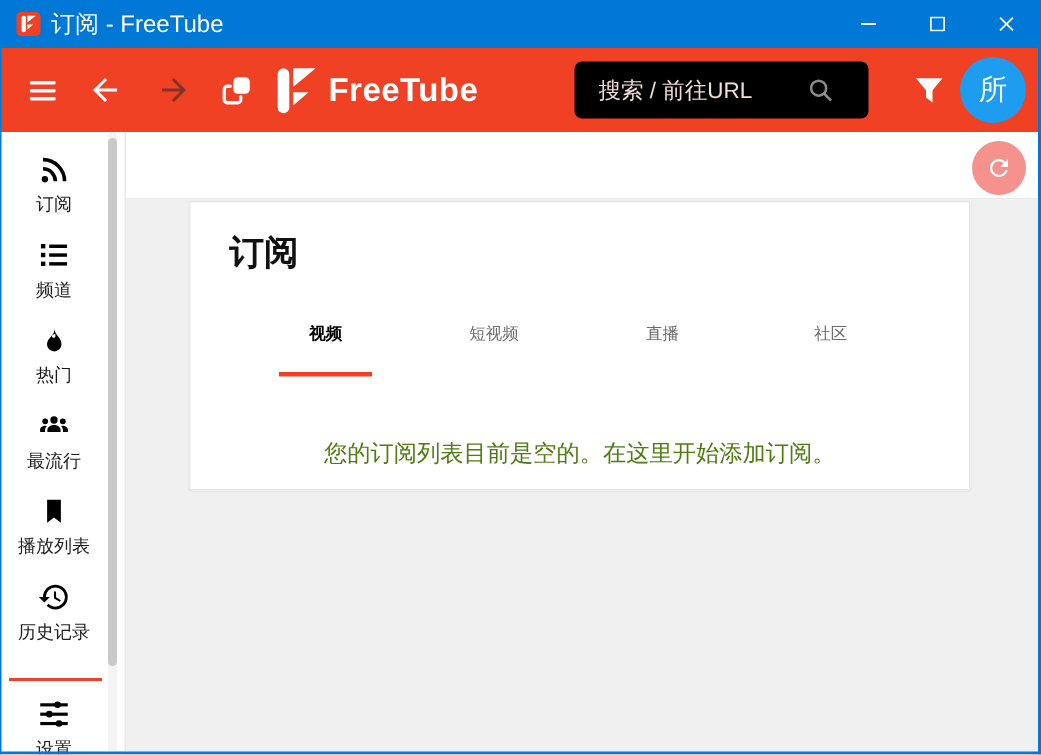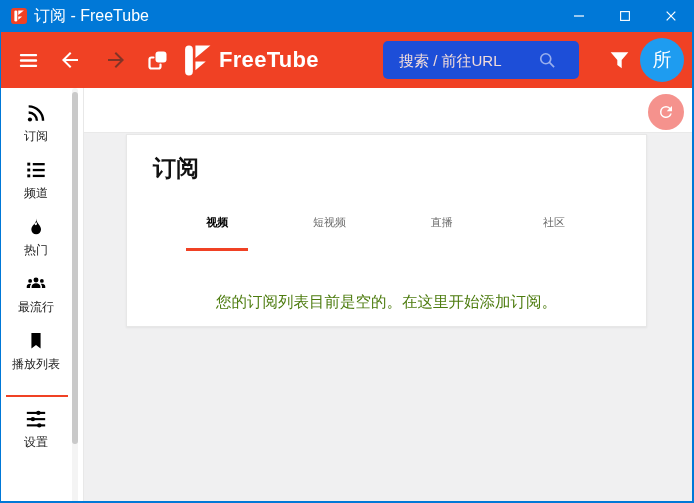--- a/index.html
+++ b/index.html
@@ -35,21 +35,21 @@
   }
   .tb-icon { position: absolute; top: 0; height: 56px; display: flex; align-items: center; justify-content: center; color: #fff; }
   #hamburger { left: 14px;  width: 28px; }
   #nav-back  { left: 56px;  width: 28px; }
   #nav-fwd   { left: 102px; width: 28px; color: rgba(40,40,40,0.55); }
   #new-window{ left: 143px; width: 30px; }
   .brand { position: absolute; left: 184px; top: 0; height: 56px; display: flex; align-items: center; }
   .brand-word { font-size: 22px; font-weight: bold; margin-left: 8px; letter-spacing: .3px; }
   .searchbox {
     position: absolute; left: 383px; top: 9px; width: 196px; height: 38px;
-    background: #1d4ed8; border-radius: 5px; display: flex; align-items: center;
+    background: #000000; border-radius: 5px; display: flex; align-items: center;
   }
   .searchbox input {
     background: transparent; border: none; outline: none; color: #fff;
     font-size: 15px; padding: 0 6px 0 16px; width: 154px; height: 100%;
     font-family: "Liberation Sans", "DejaVu Sans", sans-serif;
   }
   .searchbox input::placeholder { color: #f3ddda; opacity: 1; }
   .searchbox .mag { color: rgba(255,255,255,0.55); display: flex; }
   #filter-btn { left: 602px; width: 34px; }
   .avatar {
@@ -241,20 +241,28 @@
 
     <div class="nav-item">
       <span class="nav-ic">
         <svg width="20" height="22" viewBox="0 0 24 24" fill="#000">
           <path d="M6.5 2.5h11V21L12 16.7 6.5 21z"></path>
         </svg>
       </span>
       <span class="nav-label">播放列表</span>
     </div>
 
+    <div class="nav-item">
+      <span class="nav-ic">
+        <svg width="22" height="22" viewBox="0 0 24 24" fill="#000">
+          <path d="M13.5 8H12v5l4.28 2.54.72-1.21-3.5-2.08V8M13 3a9 9 0 0 0-9 9H1l3.96 4.03L9 12H6a7 7 0 1 1 7 7c-1.93 0-3.68-.79-4.94-2.06l-1.42 1.42A8.9 8.9 0 0 0 13 21a9 9 0 0 0 0-18z"></path>
+        </svg>
+      </span>
+      <span class="nav-label">历史记录</span>
+    </div>
 
     <div class="side-divider"></div>
 
     <div class="nav-item">
       <span class="nav-ic">
         <svg width="22" height="24" viewBox="0 0 24 24" fill="#000">
           <rect x="2" y="4.2" width="20" height="2.3"></rect>
             <circle cx="14.6" cy="5.3" r="2.4"></circle>
           <rect x="2" y="11" width="20" height="2.3"></rect>
             <circle cx="8.6" cy="12.1" r="2.4"></circle>

